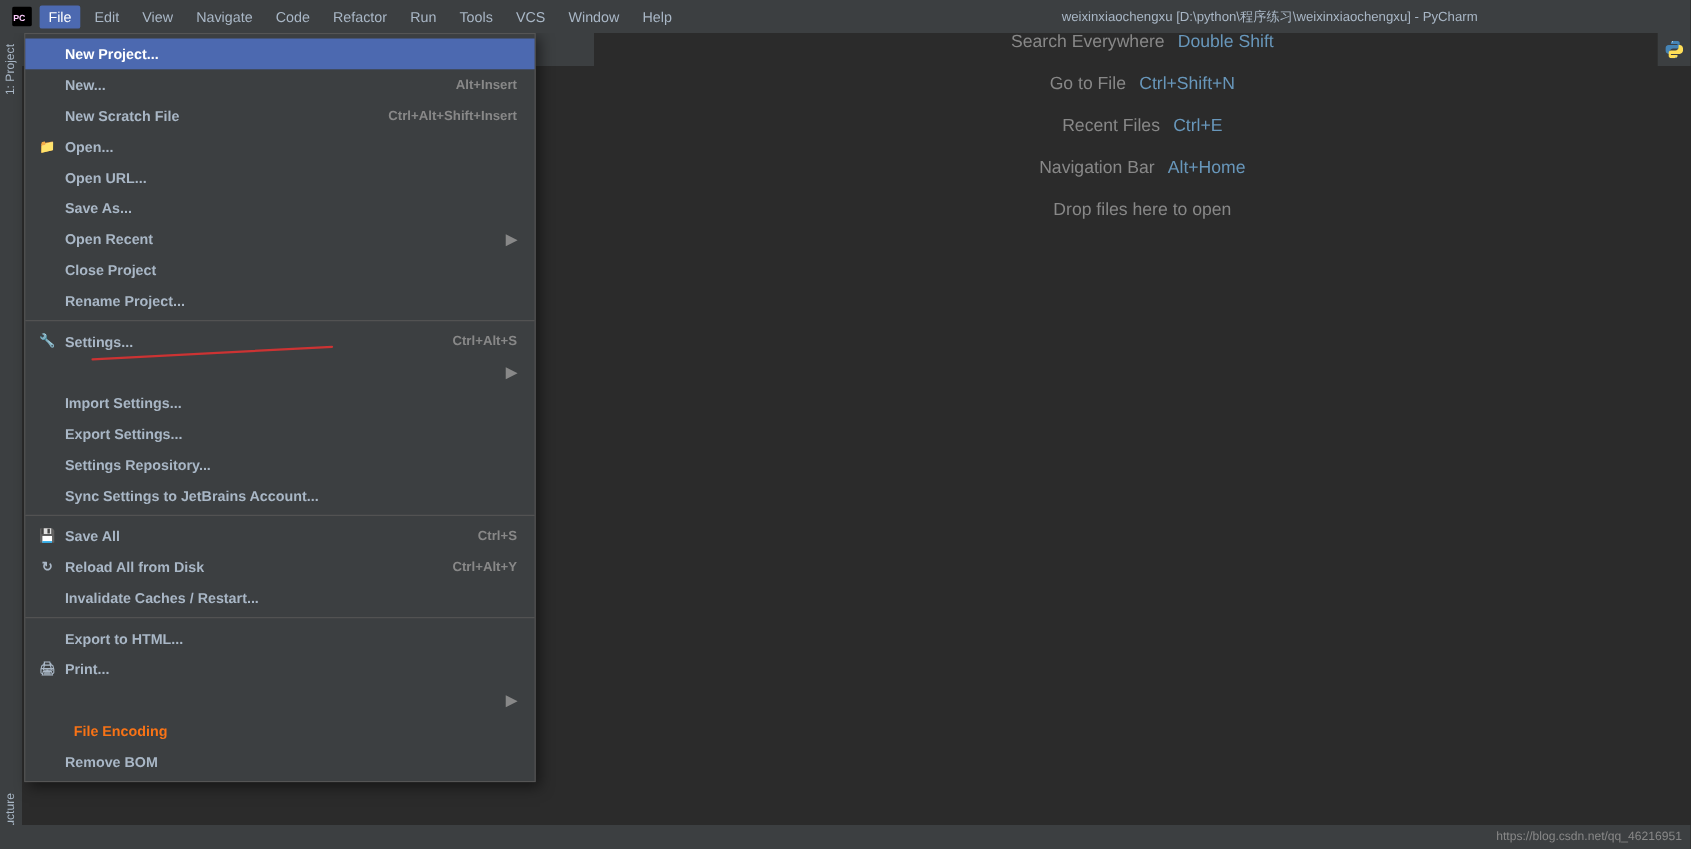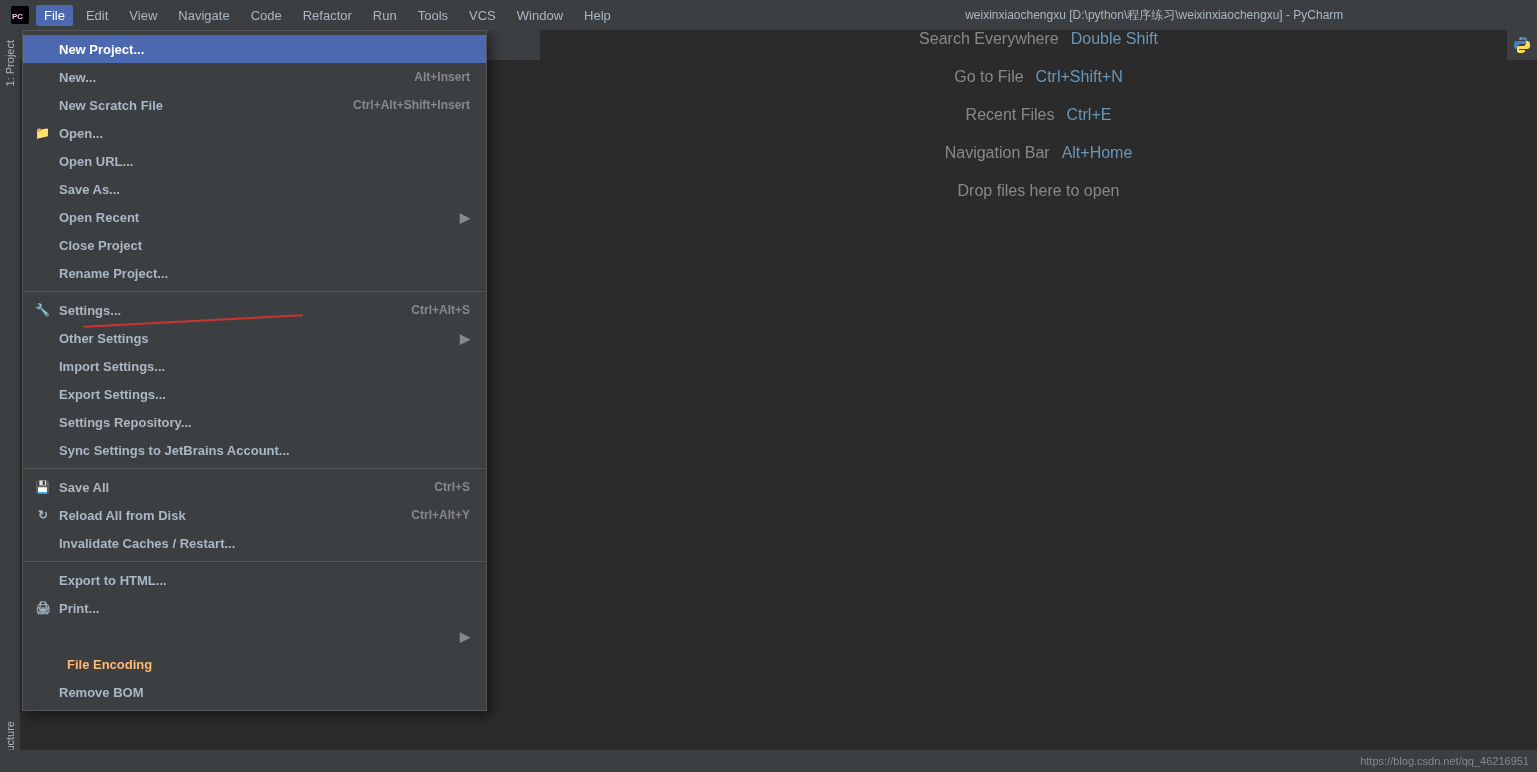--- a/index.html
+++ b/index.html
@@ -98,21 +98,21 @@
       color: #a9b7c6;
       font-size: 13px;
       position: relative;
       min-height: 28px;
     }
     .dropdown-item.highlighted {
       background: #4c69b0;
       color: #fff;
     }
     .dropdown-item.disabled {
-      color: #fdba74;
+      color: #f97316;
       cursor: default;
       padding-left: 44px;
     }
     .dropdown-item .shortcut {
       margin-left: auto;
       color: #888;
       font-size: 12px;
     }
     .dropdown-item .arrow {
       margin-left: auto;
@@ -334,21 +334,20 @@
 
     <div class="dropdown-item" style="position:relative;">
       <span class="item-icon">🔧</span>
       <span class="item-text">Settings...</span>
       <span class="shortcut">Ctrl+Alt+S</span>
 
       <div class="red-underline" style="position:absolute;left:60px;bottom:2px;width:220px;height:2px;background:#cc3333;border-radius:2px;transform:rotate(-3deg);"></div>
     </div>
 
     <div class="dropdown-item">
-      <span class="item-text">Other Settings</span>
       <span class="arrow">▶</span>
     </div>
 
     <div class="dropdown-item">
       <span class="item-text">Import Settings...</span>
     </div>
 
     <div class="dropdown-item">
       <span class="item-text">Export Settings...</span>
     </div>

